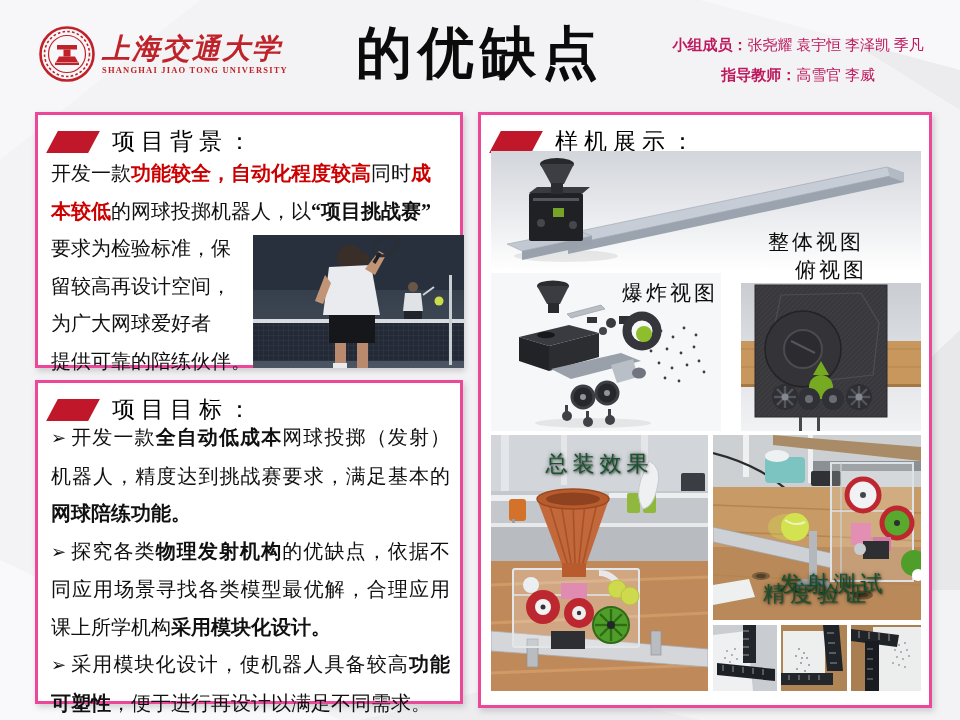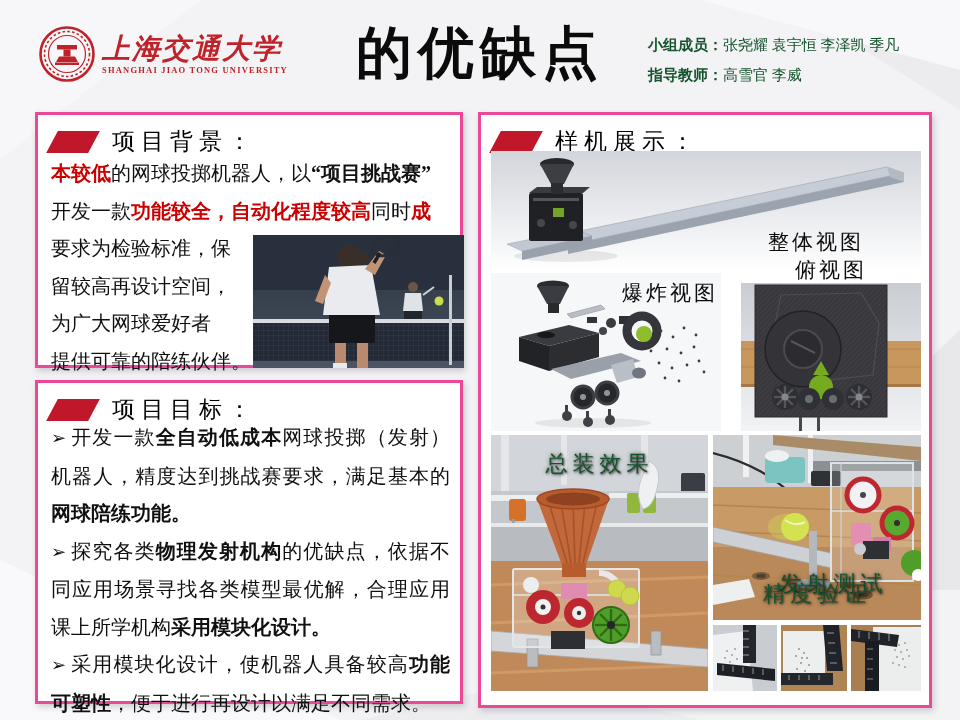--- a/index.html
+++ b/index.html
@@ -26,21 +26,21 @@
 
   
   #header{position:absolute;left:0;top:0;width:960px;height:110px;z-index:2;}
   #logo{position:absolute;left:38px;top:22px;height:64px;display:flex;align-items:center;}
   #logo-text{margin-left:6px;}
   #logo-cn{font-size:28px;font-weight:bold;color:#bf2329;letter-spacing:2px;
            font-style:italic;line-height:30px;}
   #logo-en{font-size:8.5px;font-weight:bold;color:#bf2329;letter-spacing:1.2px;margin-top:1px;}
   #title{position:absolute;left:280px;top:16px;width:400px;text-align:center;
          font-size:56px;font-weight:900;letter-spacing:6px;color:#0b0b0b;}
-  #team{position:absolute;left:648px;top:30px;width:300px;font-size:15px;line-height:30px;color:#14532d;}
+  #team{position:absolute;left:648px;top:30px;width:300px;font-size:15px;line-height:30px;color:#be185d;text-align:center;}
   .team-label{font-weight:bold;}
 
   
   .panel{position:absolute;background:#ffffff;border:3px solid #ec4899;
          box-shadow:2px 3px 6px rgba(100,100,110,.28);z-index:1;box-sizing:border-box;}
   #panel-bg{left:35px;top:112px;width:428px;height:256px;}
   #panel-goals{left:35px;top:380px;width:428px;height:324px;}
   #panel-proto{left:478px;top:112px;width:454px;height:596px;}
 
   .sec-head{display:flex;align-items:center;margin:11px 0 0 14px;}
@@ -116,22 +116,22 @@
     <div><span class="team-label">指导教师：</span><span>高雪官 李威</span></div>
   </div>
 </div>
 
 <div class="panel" id="panel-bg">
   <div class="sec-head">
     <div class="pgram"></div>
     <div class="sec-title">项目背景：</div>
   </div>
   <div id="bg-content" class="body-text">
+    <span class="line"><span>开发一款</span><span class="rb">功能较全，</span><span class="rb">自动化程度较高</span><span>同时</span><span class="rb">成</span></span>
     <span class="line"><span class="rb">本较低</span><span>的网球投掷机器人，以</span><span class="bb">“项目挑战赛”</span></span>
-    <span class="line"><span>开发一款</span><span class="rb">功能较全，</span><span class="rb">自动化程度较高</span><span>同时</span><span class="rb">成</span></span>
     <div id="bg-row">
       <div id="bg-left">
         <span class="line">要求为检验标准，保</span>
         <span class="line">留较高再设计空间，</span>
         <span class="line">为广大网球爱好者</span>
         <span class="line">提供可靠的陪练伙伴。</span>
       </div>
       <div id="bg-photo">
         <svg width="211" height="133" viewBox="0 0 211 133">
           <defs>

